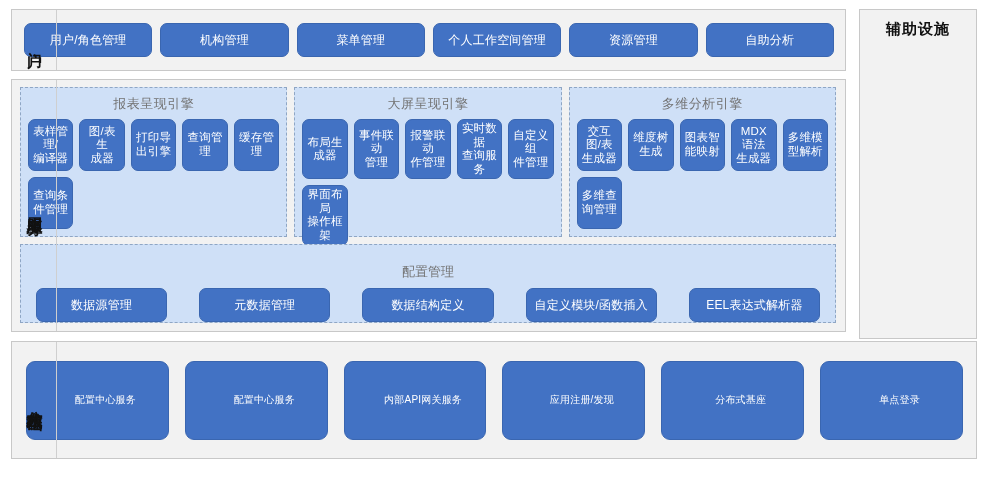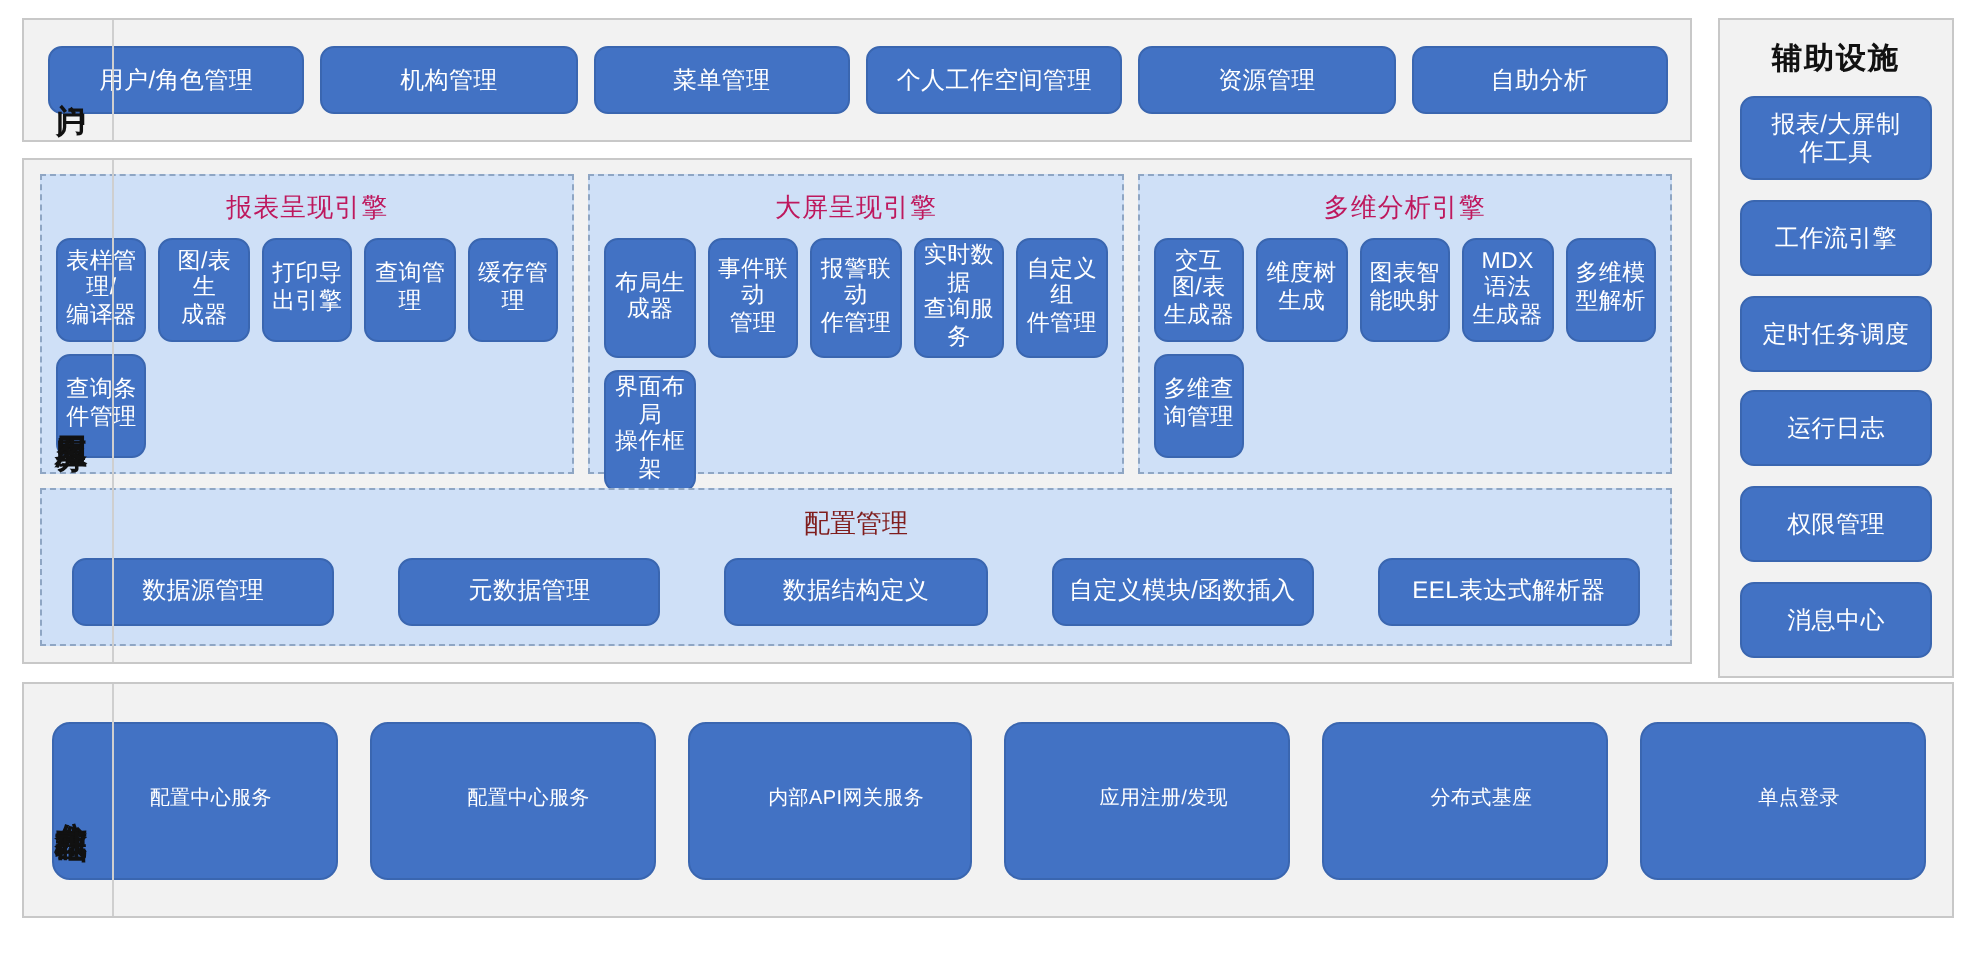--- a/index.html
+++ b/index.html
@@ -113,43 +113,43 @@
     border: 1px dashed #8fa6c4;
     box-sizing: border-box;
     padding: 5px 7px 7px 7px;
     display: flex;
     flex-direction: column;
   }
   .panel-title {
     text-align: center;
     font-size: 13px;
     font-weight: normal;
-    color: #be185d;
+    color: #737373;
     margin: 2px 0 6px 0;
     letter-spacing: .5px;
   }
   .engine { flex: 1 1 0; }
   .grid3 {
     flex: 1;
     display: grid;
     grid-template-columns: repeat(5, 1fr);
     grid-template-rows: repeat(2, 1fr);
     gap: 6px;
   }
   .grid3 .btn { font-size: 11.5px; }
 
   .config {
     flex: 1;
     min-height: 0;
   }
   .config-title {
     text-align: center;
     font-size: 13px;
-    margin: 3px 0 7px 0;
-    color: #7f1d1d;
+    margin: 13px 0 7px 0;
+    color: #737373;
   }
   .config-row {
     display: flex;
     gap: 32px;
     padding: 0 8px 2px 8px;
     flex: 1;
     align-items: center;
   }
   .config-row .btn {
     height: 34px;
@@ -299,29 +299,20 @@
           <div class="btn">自定义模块/函数插入</div>
           <div class="btn">EEL表达式解析器</div>
         </div>
       </div>
 
     </div>
   </section>
 
   <aside class="aside">
     <div class="aside-title">辅助设施</div>
-    <div class="aside-list">
-      <div class="btn two-line">报表/大屏制
-作工具</div>
-      <div class="btn">工作流引擎</div>
-      <div class="btn">定时任务调度</div>
-      <div class="btn">运行日志</div>
-      <div class="btn">权限管理</div>
-      <div class="btn">消息中心</div>
-    </div>
   </aside>
 
   <section class="shell row-bottom">
     <div class="band-label tall">分布式基础</div>
     <div class="bottom-body">
       <div class="btn">配置中心服务</div>
       <div class="btn">配置中心服务</div>
       <div class="btn">内部API网关服务</div>
       <div class="btn">应用注册/发现</div>
       <div class="btn">分布式基座</div>

